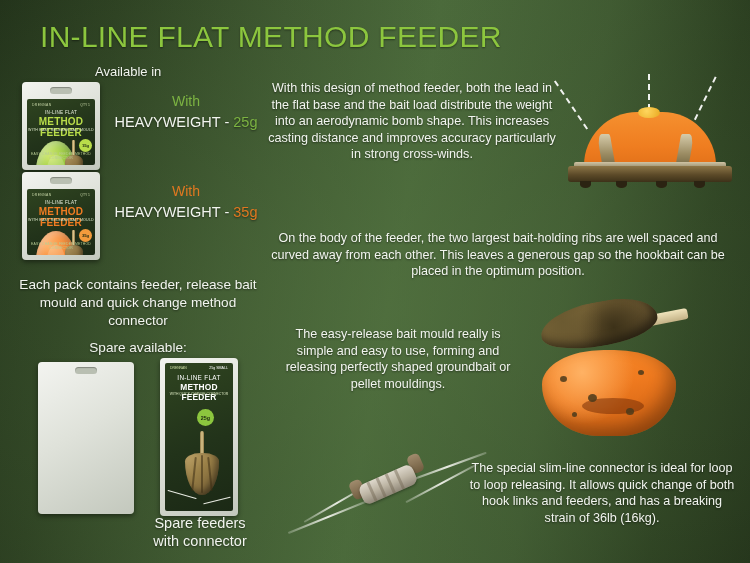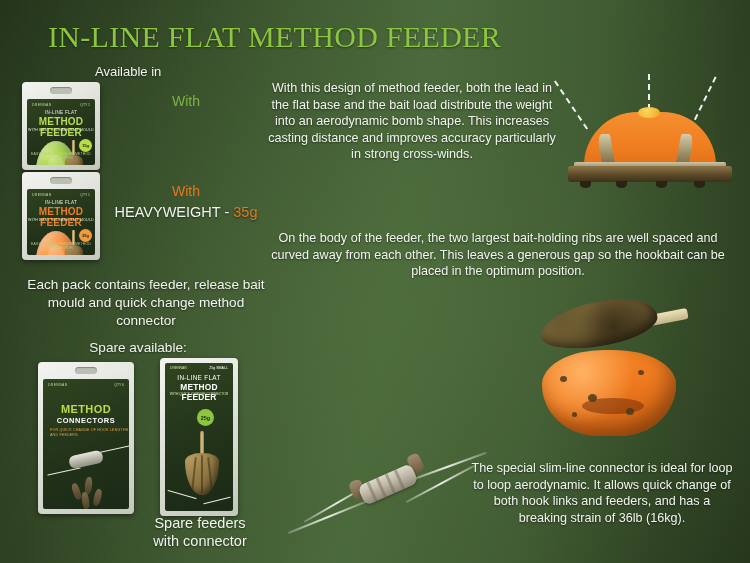--- a/index.html
+++ b/index.html
@@ -8,44 +8,43 @@
     font-family:"Liberation Sans",sans-serif;
     background:#23331b;
   }
   .poster{
     position:relative;width:750px;height:563px;overflow:hidden;
     background:
       radial-gradient(ellipse 115% 95% at 52% 55%, #53724080 0%, #4c6b3c40 38%, rgba(35,51,27,0) 78%),
       linear-gradient(100deg, #22321a 0%, #2c3f21 14%, #3e5730 34%, #4b6a3b 52%, #3f5931 72%, #2b3e20 88%, #223119 100%);
   }
   .title{
-    position:absolute;left:48px;top:20px;
+    position:absolute;left:40px;top:20px;
     font-size:30px;letter-spacing:.3px;color:#8cc63e;
     font-weight:400;white-space:nowrap;
     text-shadow:0 1px 2px rgba(0,0,0,.45);
-    font-family:Liberation Serif, serif;
   }
   .txt{position:absolute;color:#f2f5ef;text-shadow:0 1px 2px rgba(0,0,0,.5);}
   .ctr{text-align:center;}
   .p-body{font-size:12.6px;line-height:16.6px;}
 
   
   .available-in{left:95px;top:64px;font-size:13px;}
   .size-block{position:absolute;left:96px;width:180px;text-align:center;}
   .sb-small{top:92px;}
   .sb-large{top:182px;}
   .size-name{font-size:14px;line-height:19px;}
   .size-name.green{color:#7cb342;}
   .size-name.orange{color:#e07820;}
   .size-row{font-size:14.5px;line-height:22px;color:#f2f5ef;white-space:nowrap;
     text-shadow:0 1px 2px rgba(0,0,0,.5);}
   .size-row .val.green{color:#7cb342;}
   .size-row .val.orange{color:#e07820;}
 
-  .pack-note{left:26px;top:276px;width:240px;font-size:13.6px;line-height:18px;}
+  .pack-note{left:18px;top:276px;width:240px;font-size:13.6px;line-height:18px;}
   .also-avail{left:18px;top:340px;width:240px;font-size:13.6px;}
 
   
   .blister{
     position:absolute;border-radius:4px;
     background:linear-gradient(150deg,#f3f4f0 0%,#dfe2da 45%,#c3c8bd 100%);
     box-shadow:0 2px 5px rgba(0,0,0,.45);
     padding:4px;box-sizing:border-box;
   }
   .blister .hang{
@@ -254,48 +253,33 @@
       <div class="feeder-pic">
         <div class="stem"></div>
         <div class="cone"></div>
       </div>
       <div class="bl-foot">EASY CHANGE FEEDER METHOD CONNECTOR</div>
     </div>
   </div>
 
   <div class="size-block sb-small">
     <div class="size-name green">With</div>
+    <div class="size-row"><span>HEAVYWEIGHT - </span><span class="val green">25g</span></div>
   </div>
 
   <div class="size-block sb-large">
     <div class="size-name orange">With</div>
     <div class="size-row"><span>HEAVYWEIGHT - </span><span class="val orange">35g</span></div>
   </div>
 
   <div class="txt pack-note ctr">Each pack contains feeder, release bait mould and quick change method connector</div>
   <div class="txt also-avail ctr">Spare available:</div>
 
   <div class="blister mc-pack">
     <div class="hang"></div>
-    <div class="card mc-card">
-      <div class="bl-brand">DRENNAN</div>
-      <div class="bl-qty">QTY 6</div>
-      <div class="mc-title">METHOD</div>
-      <div class="mc-title2">CONNECTORS</div>
-      <div class="mc-blurb">FOR QUICK CHANGE OF HOOK LENGTHS AND FEEDERS</div>
-      <div class="mc-line" style="left:4px;top:92px;width:34px;transform:rotate(-12deg);"></div>
-      <div class="mc-line" style="left:52px;top:70px;width:36px;transform:rotate(-12deg);"></div>
-      <div class="mc-conn"></div>
-      <div class="mc-beads">
-        <div class="bead" style="left:0;top:6px;transform:rotate(-18deg);"></div>
-        <div class="bead" style="left:12px;top:0;transform:rotate(6deg);"></div>
-        <div class="bead" style="left:9px;top:15px;transform:rotate(-8deg);"></div>
-        <div class="bead" style="left:21px;top:12px;transform:rotate(14deg);"></div>
-      </div>
-    </div>
   </div>
 
   <div class="blister sf-pack">
     <div class="card sf-card" style="top:5px;">
       <div class="sf-brand">DRENNAN</div>
       <div class="sf-qty">25g SMALL</div>
       <div class="sf-t1">IN-LINE FLAT</div>
       <div class="sf-t2">METHOD FEEDER</div>
       <div class="sf-t3">WITH QUICK CHANGE CONNECTOR</div>
       <div class="wbadge sf-badge" style="background:#8cc63e;">25g</div>
@@ -326,20 +310,21 @@
     <div class="cut-plate"></div>
     <div class="cut-base"></div>
     <div class="cut-foot" style="left:20px;"></div>
     <div class="cut-foot" style="left:56px;"></div>
     <div class="cut-foot" style="left:96px;"></div>
     <div class="cut-foot" style="left:134px;"></div>
   </div>
 
   <div class="txt p-body ctr" style="left:258px;top:230px;width:480px;">On the body of the feeder, the two largest bait-holding ribs are well spaced and curved away from each other. This leaves a generous gap so the hookbait can be placed in the optimum position.</div>
 
+  <div class="txt p-body ctr" style="left:280px;top:326px;width:236px;">The easy-release bait mould really is simple and easy to use, forming and releasing perfectly shaped groundbait or pellet mouldings.</div>
 
   <div class="mould-photo">
     <div class="gb-stem"></div>
     <div class="gb-bait"></div>
     <div class="gb-mould">
       <div class="gb-notch"></div>
       <div class="speck" style="left:18px;top:26px;width:7px;height:6px;"></div>
       <div class="speck" style="left:46px;top:44px;width:9px;height:8px;"></div>
       <div class="speck" style="left:96px;top:20px;width:6px;height:5px;"></div>
       <div class="speck" style="left:84px;top:58px;width:8px;height:7px;"></div>
@@ -355,15 +340,15 @@
     <div class="conn-cap" style="left:66px;top:48px;transform:rotate(-24deg);"></div>
     <div class="conn-cap" style="left:124px;top:22px;transform:rotate(-24deg);"></div>
     <div class="conn-body">
       <div class="conn-ring" style="left:10px;"></div>
       <div class="conn-ring" style="left:20px;"></div>
       <div class="conn-ring" style="left:30px;"></div>
       <div class="conn-ring" style="left:40px;"></div>
     </div>
   </div>
 
-  <div class="txt p-body ctr" style="left:468px;top:460px;width:268px;">The special slim-line connector is ideal for loop to loop aerodynamic. It allows quick change of both hook links and feeders, and has a breaking strain of 36lb (16kg).</div>
+  <div class="txt p-body ctr" style="left:468px;top:460px;width:268px;">The special slim-line connector is ideal for loop to loop releasing. It allows quick change of both hook links and feeders, and has a breaking strain of 36lb (16kg).</div>
 
 </div>
 
 </body></html>

